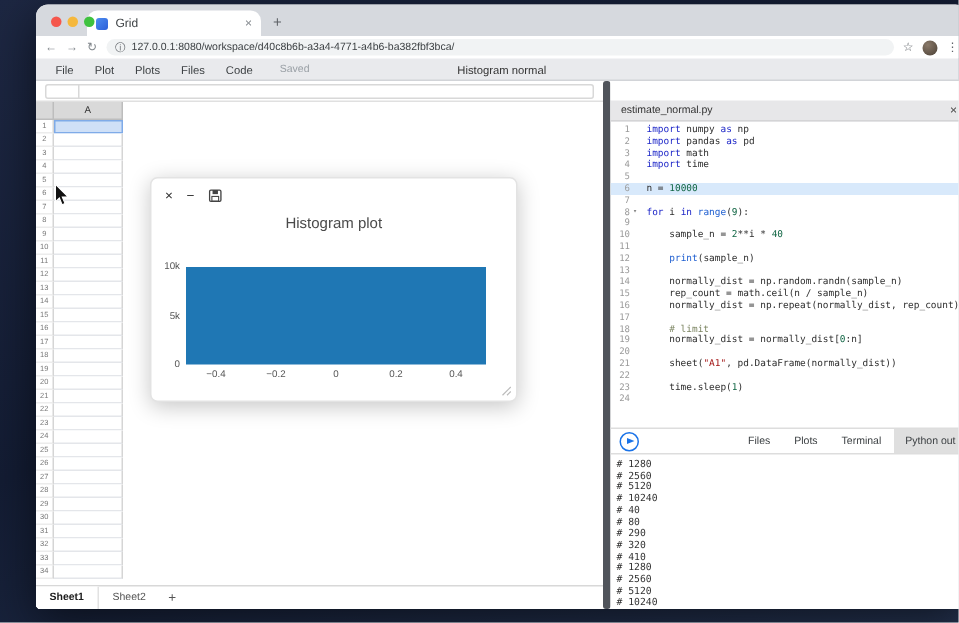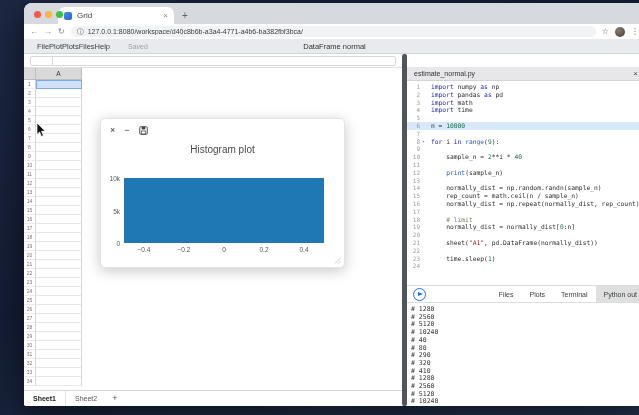--- a/index.html
+++ b/index.html
@@ -154,29 +154,29 @@
     <div class="urlpill">
       <span class="info">ⓘ</span>
       <span class="url">127.0.0.1:8080/workspace/d40c8b6b-a3a4-4771-a4b6-ba382fbf3bca/</span>
     </div>
     <span class="star">☆</span>
     <span class="avatar"></span>
     <span class="kebab">⋮</span>
   </div>
 
   <div class="menubar">
-    <span id="menu-items" style="display:flex;">
+    <span id="menu-items" style="display:flex;gap:14px;">
         <span class="menu-item">File</span>
         <span class="menu-item">Plot</span>
         <span class="menu-item">Plots</span>
         <span class="menu-item">Files</span>
-        <span class="menu-item">Help</span>
+        <span class="menu-item">Code</span>
       </span>
     <span class="saved">Saved</span>
-    <span class="doctitle">DataFrame normal</span>
+    <span class="doctitle">Histogram normal</span>
   </div>
 
   <div class="content">
 
     <div class="left">
       <div class="formula-bar">
         <div class="formula-box"></div>
         <div class="namebox-sep"></div>
       </div>
       <div class="hdr-row">

